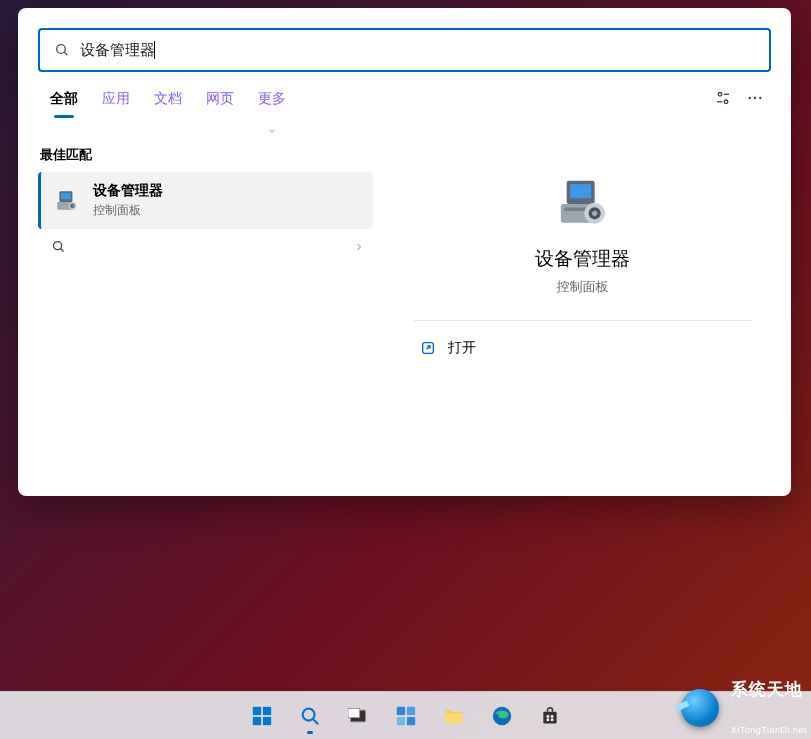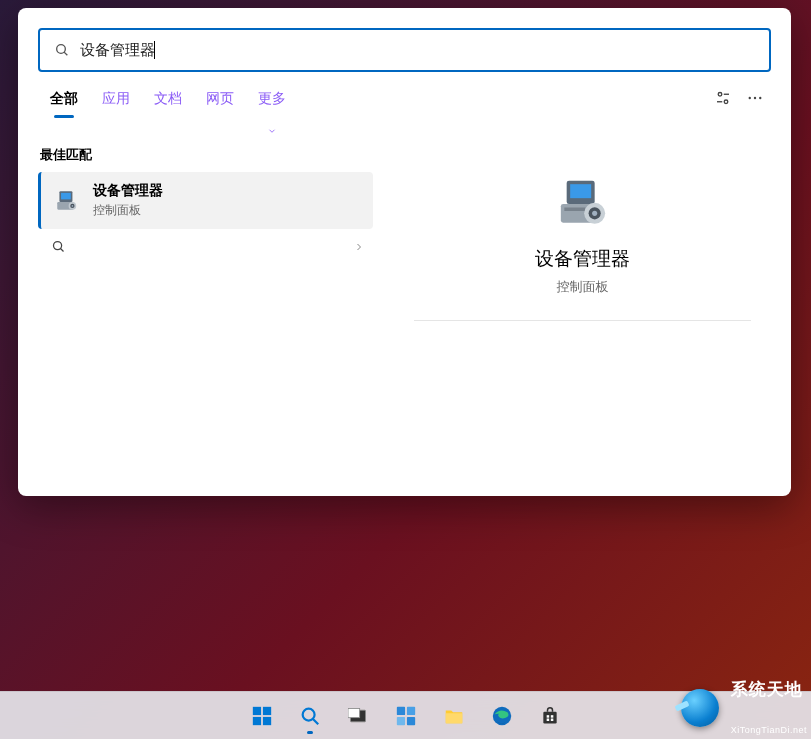--- a/index.html
+++ b/index.html
@@ -210,20 +210,30 @@
               <rect x="5" y="24" width="30" height="16" rx="2" fill="#9aa5af"></rect>
               <rect x="8" y="27" width="18" height="3" fill="#78828c"></rect>
               <circle cx="34" cy="32" r="9" fill="#c8d0d6"></circle>
               <circle cx="34" cy="32" r="5.2" fill="#4a545e"></circle>
               <circle cx="34" cy="32" r="2.2" fill="#a0b0c0"></circle>
             </svg>
         </div>
         <div class="detail-title">设备管理器</div>
         <div class="detail-sub">控制面板</div>
       </div>
+      <div class="action-row">
+        <span class="aicon">
+          <svg width="16" height="16" viewBox="0 0 24 24" fill="none" stroke="currentColor" stroke-width="2">
+              <rect x="4" y="4" width="16" height="16" rx="3"></rect>
+              <polyline points="10 14 15 9"></polyline>
+              <polyline points="11 9 15 9 15 13"></polyline>
+            </svg>
+        </span>
+        <span class="alabel">打开</span>
+      </div>
     </div>
   </div>
 </div>
 
 <div class="taskbar">
   <div class="tb-icon">
     <svg width="22" height="22" viewBox="0 0 24 24">
         <rect x="2" y="2" width="9" height="9" fill="#0078d4"></rect>
         <rect x="13" y="2" width="9" height="9" fill="#0078d4"></rect>
         <rect x="2" y="13" width="9" height="9" fill="#0078d4"></rect>

